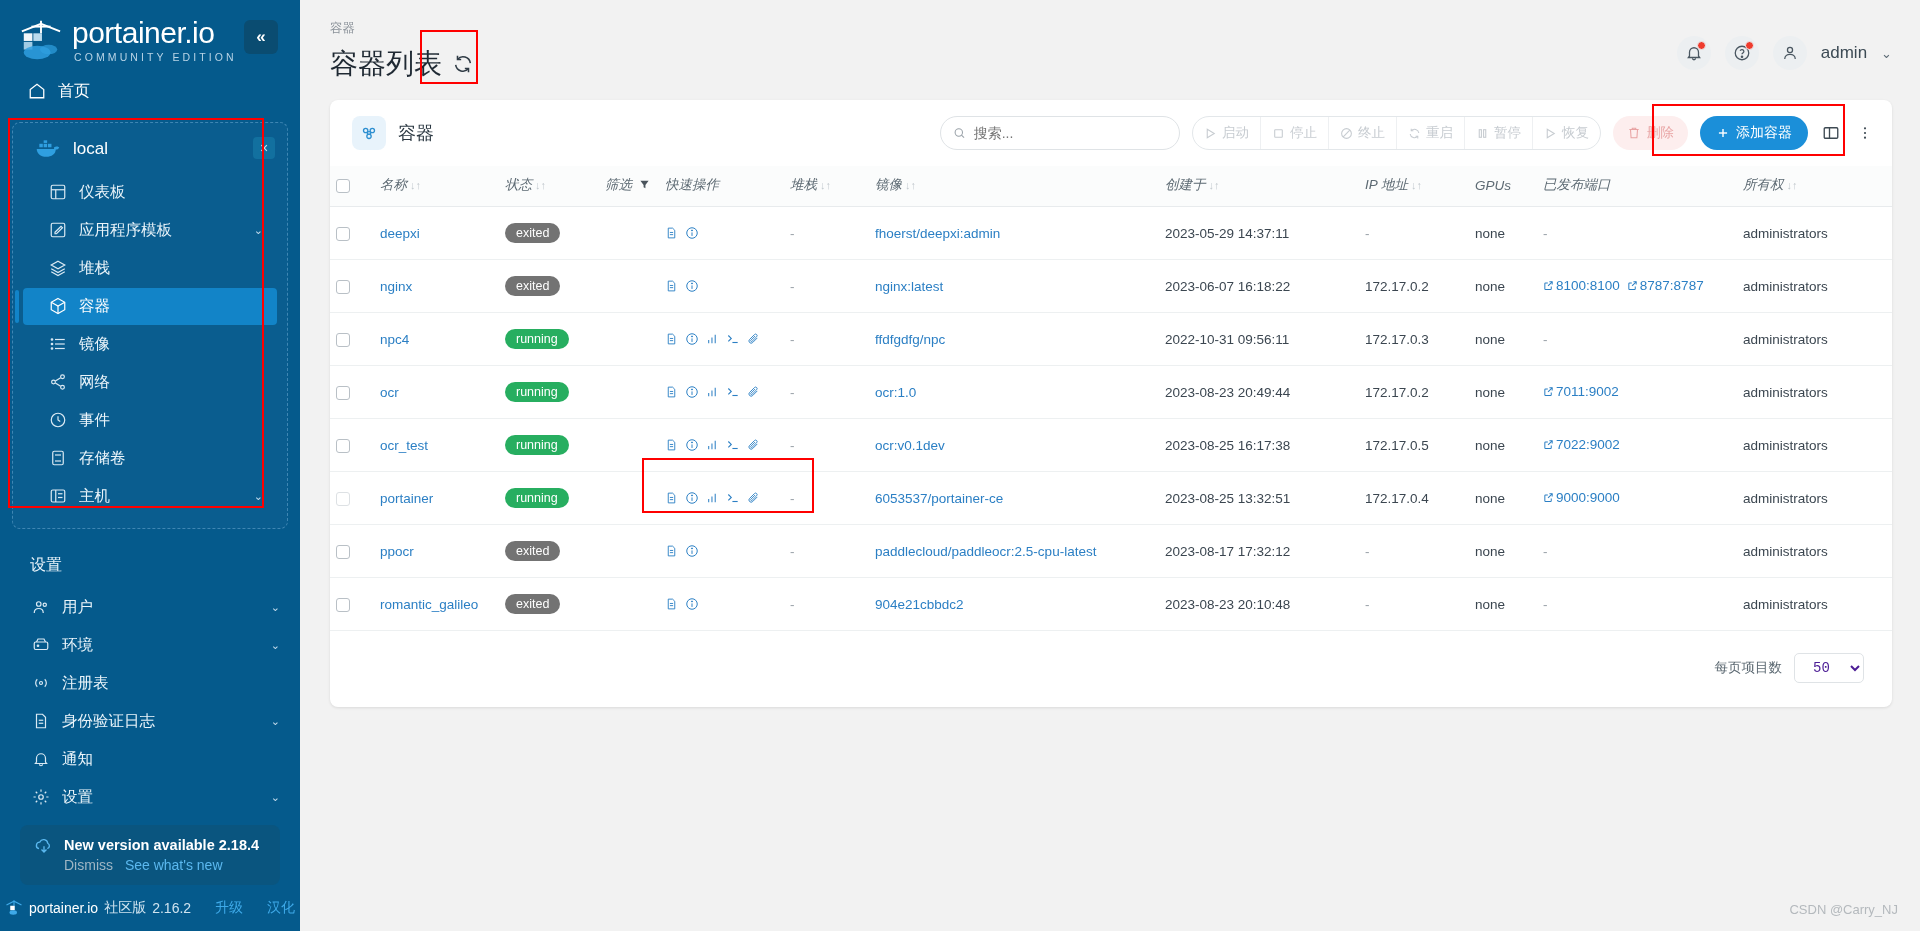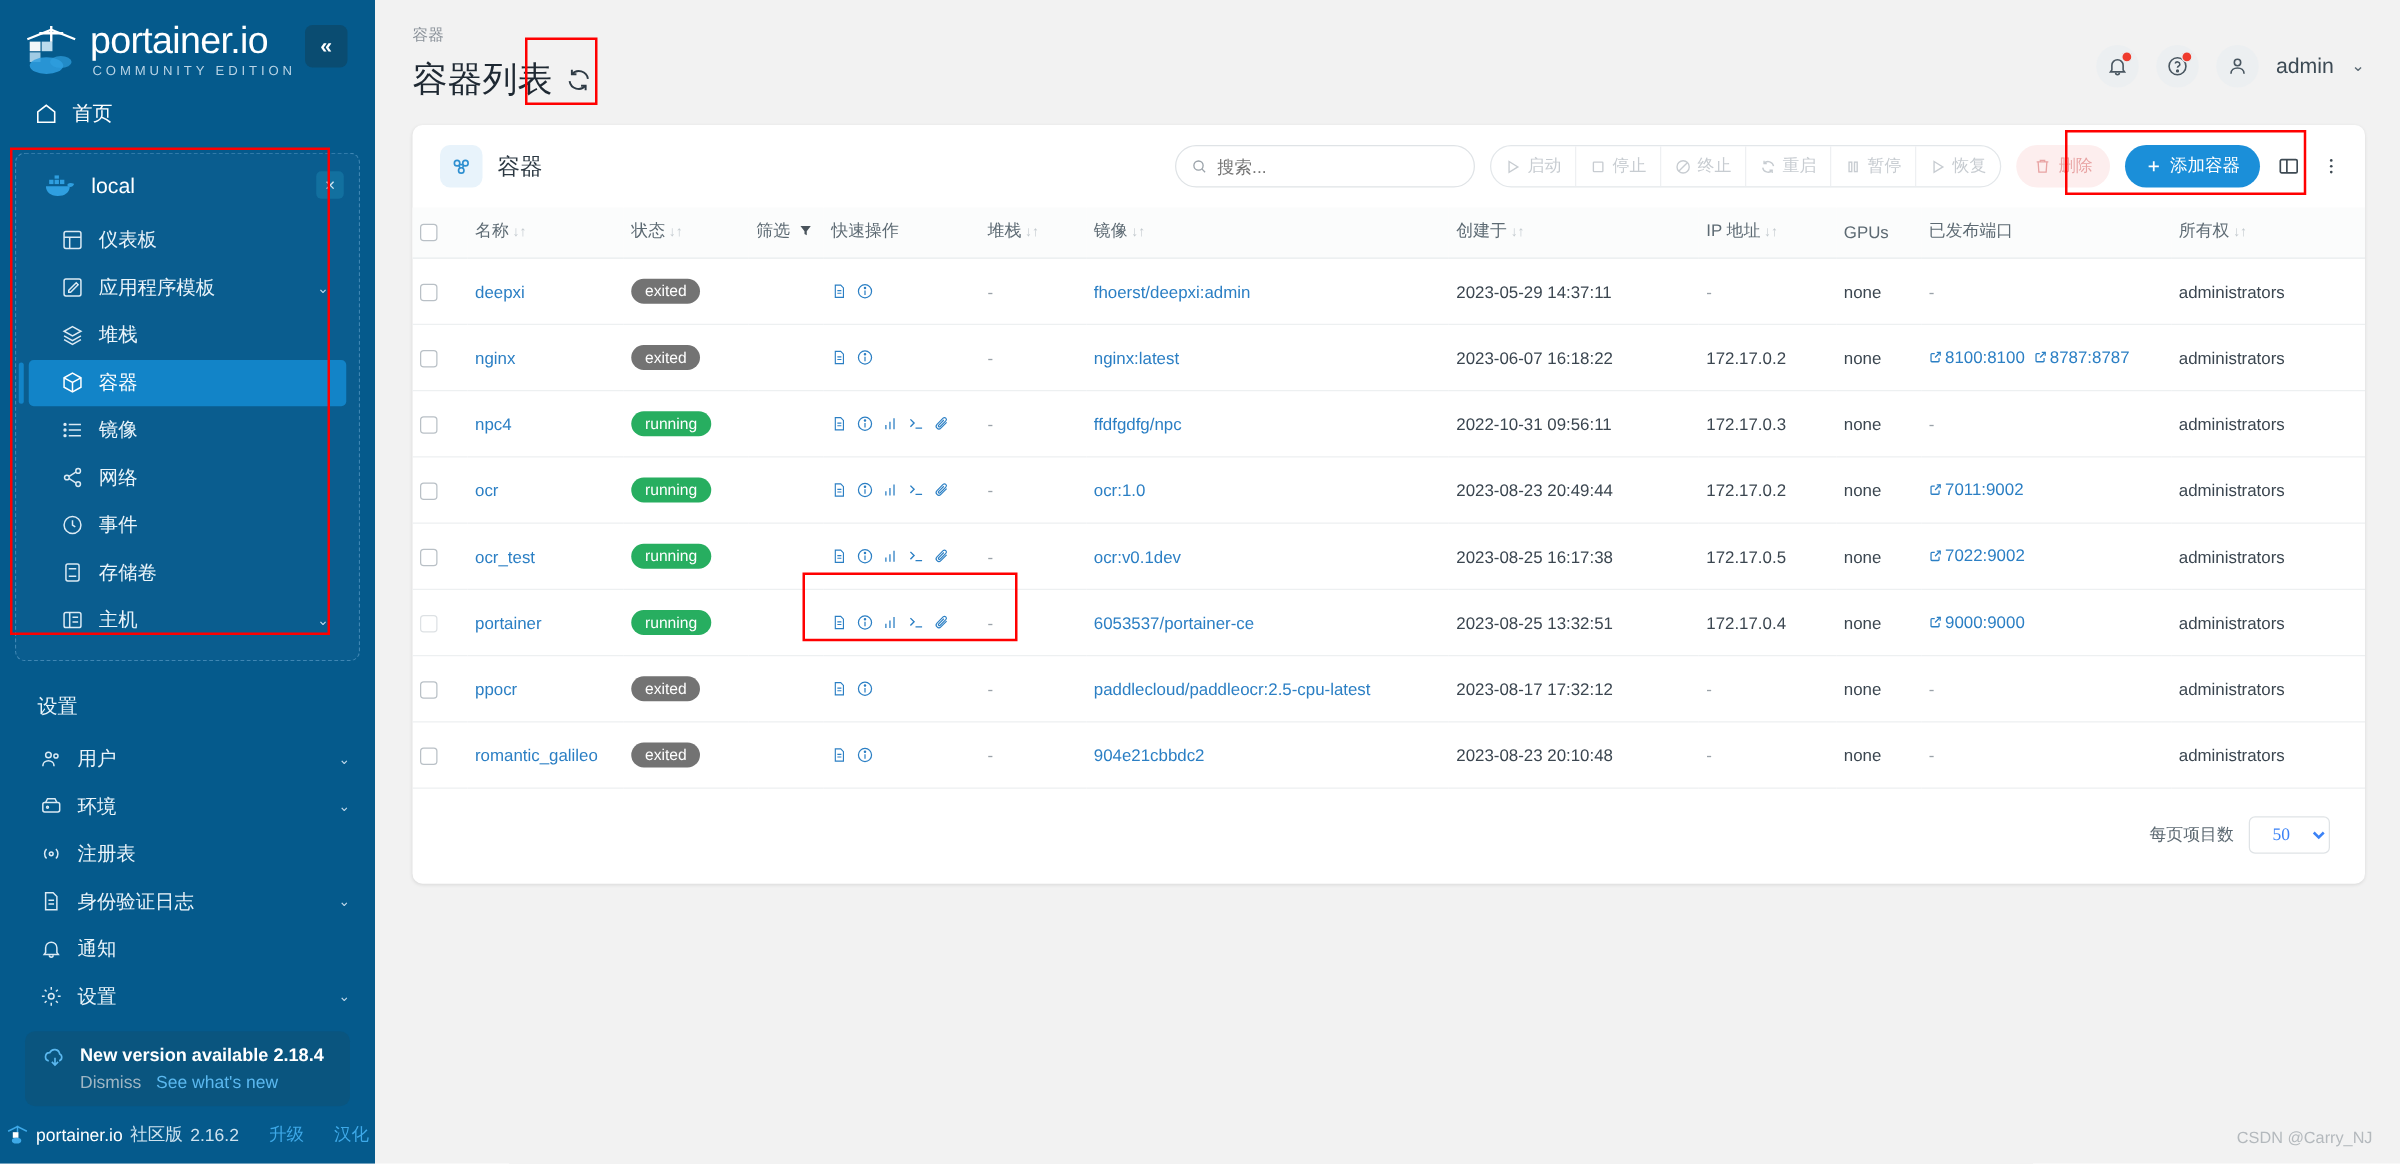--- a/index.html
+++ b/index.html
@@ -171,20 +171,21 @@
   }
   .icon-btn { width:22px; height:22px; display:flex; align-items:center; justify-content:center; color:#3e4a53; cursor:pointer; }
 
   
   table.grid { width: 100%; border-collapse: collapse; table-layout: fixed; }
   table.grid thead th {
     font-size: 13.5px; font-weight: 400; color: #5d6a73;
     text-align: left; padding: 10px 6px 12px 6px;
     border-bottom: 1px solid #e8ebed; background: #fbfcfc;
     white-space: nowrap;
+    font-style: italic;
   }
   table.grid tbody td {
     font-size: 13.5px; color: #3b4650;
     padding: 16px 6px; border-bottom: 1px solid #edf0f1;
     white-space: nowrap; overflow: hidden; text-overflow: ellipsis;
   }
   .sort-ico { color: #c2c9ce; font-size: 11px; margin-left: 3px; }
   .cb {
     width: 14px; height: 14px; border: 1.5px solid #b9c0c6; border-radius: 3px;
     display:inline-block; cursor:pointer; background:#fff; vertical-align: middle;
@@ -201,22 +202,22 @@
   .qa svg { cursor: pointer; }
   .muted { color: #9aa2a9; }
   .port-link { color:#2b7fc4; cursor:pointer; display:inline-flex; align-items:center; gap:2px; margin-right: 7px; }
 
   .pagination-row {
     display:flex; align-items:center; justify-content: flex-end; gap: 12px;
     padding: 22px 28px 24px 0; font-size: 13.5px; color: #5d6a73;
   }
   .page-select {
     border: 1px solid #dfe3e6; border-radius: 5px; background:#fff;
-    height: 30px; padding: 0 8px 0 14px; font-size: 14px; color: #3b82f6;
-    font-family: Liberation Serif, serif; cursor: pointer;
+    height: 30px; padding: 0 8px 0 14px; font-size: 14px; color: #4c1d95;
+    font-family: Liberation Mono, monospace; cursor: pointer;
   }
   .watermark {
     position: absolute; right: 22px; bottom: 14px;
     font-size: 13px; color: #b4b9bd;
   }
 </style>
 </head>
 <body>
 
 <div class="app">

